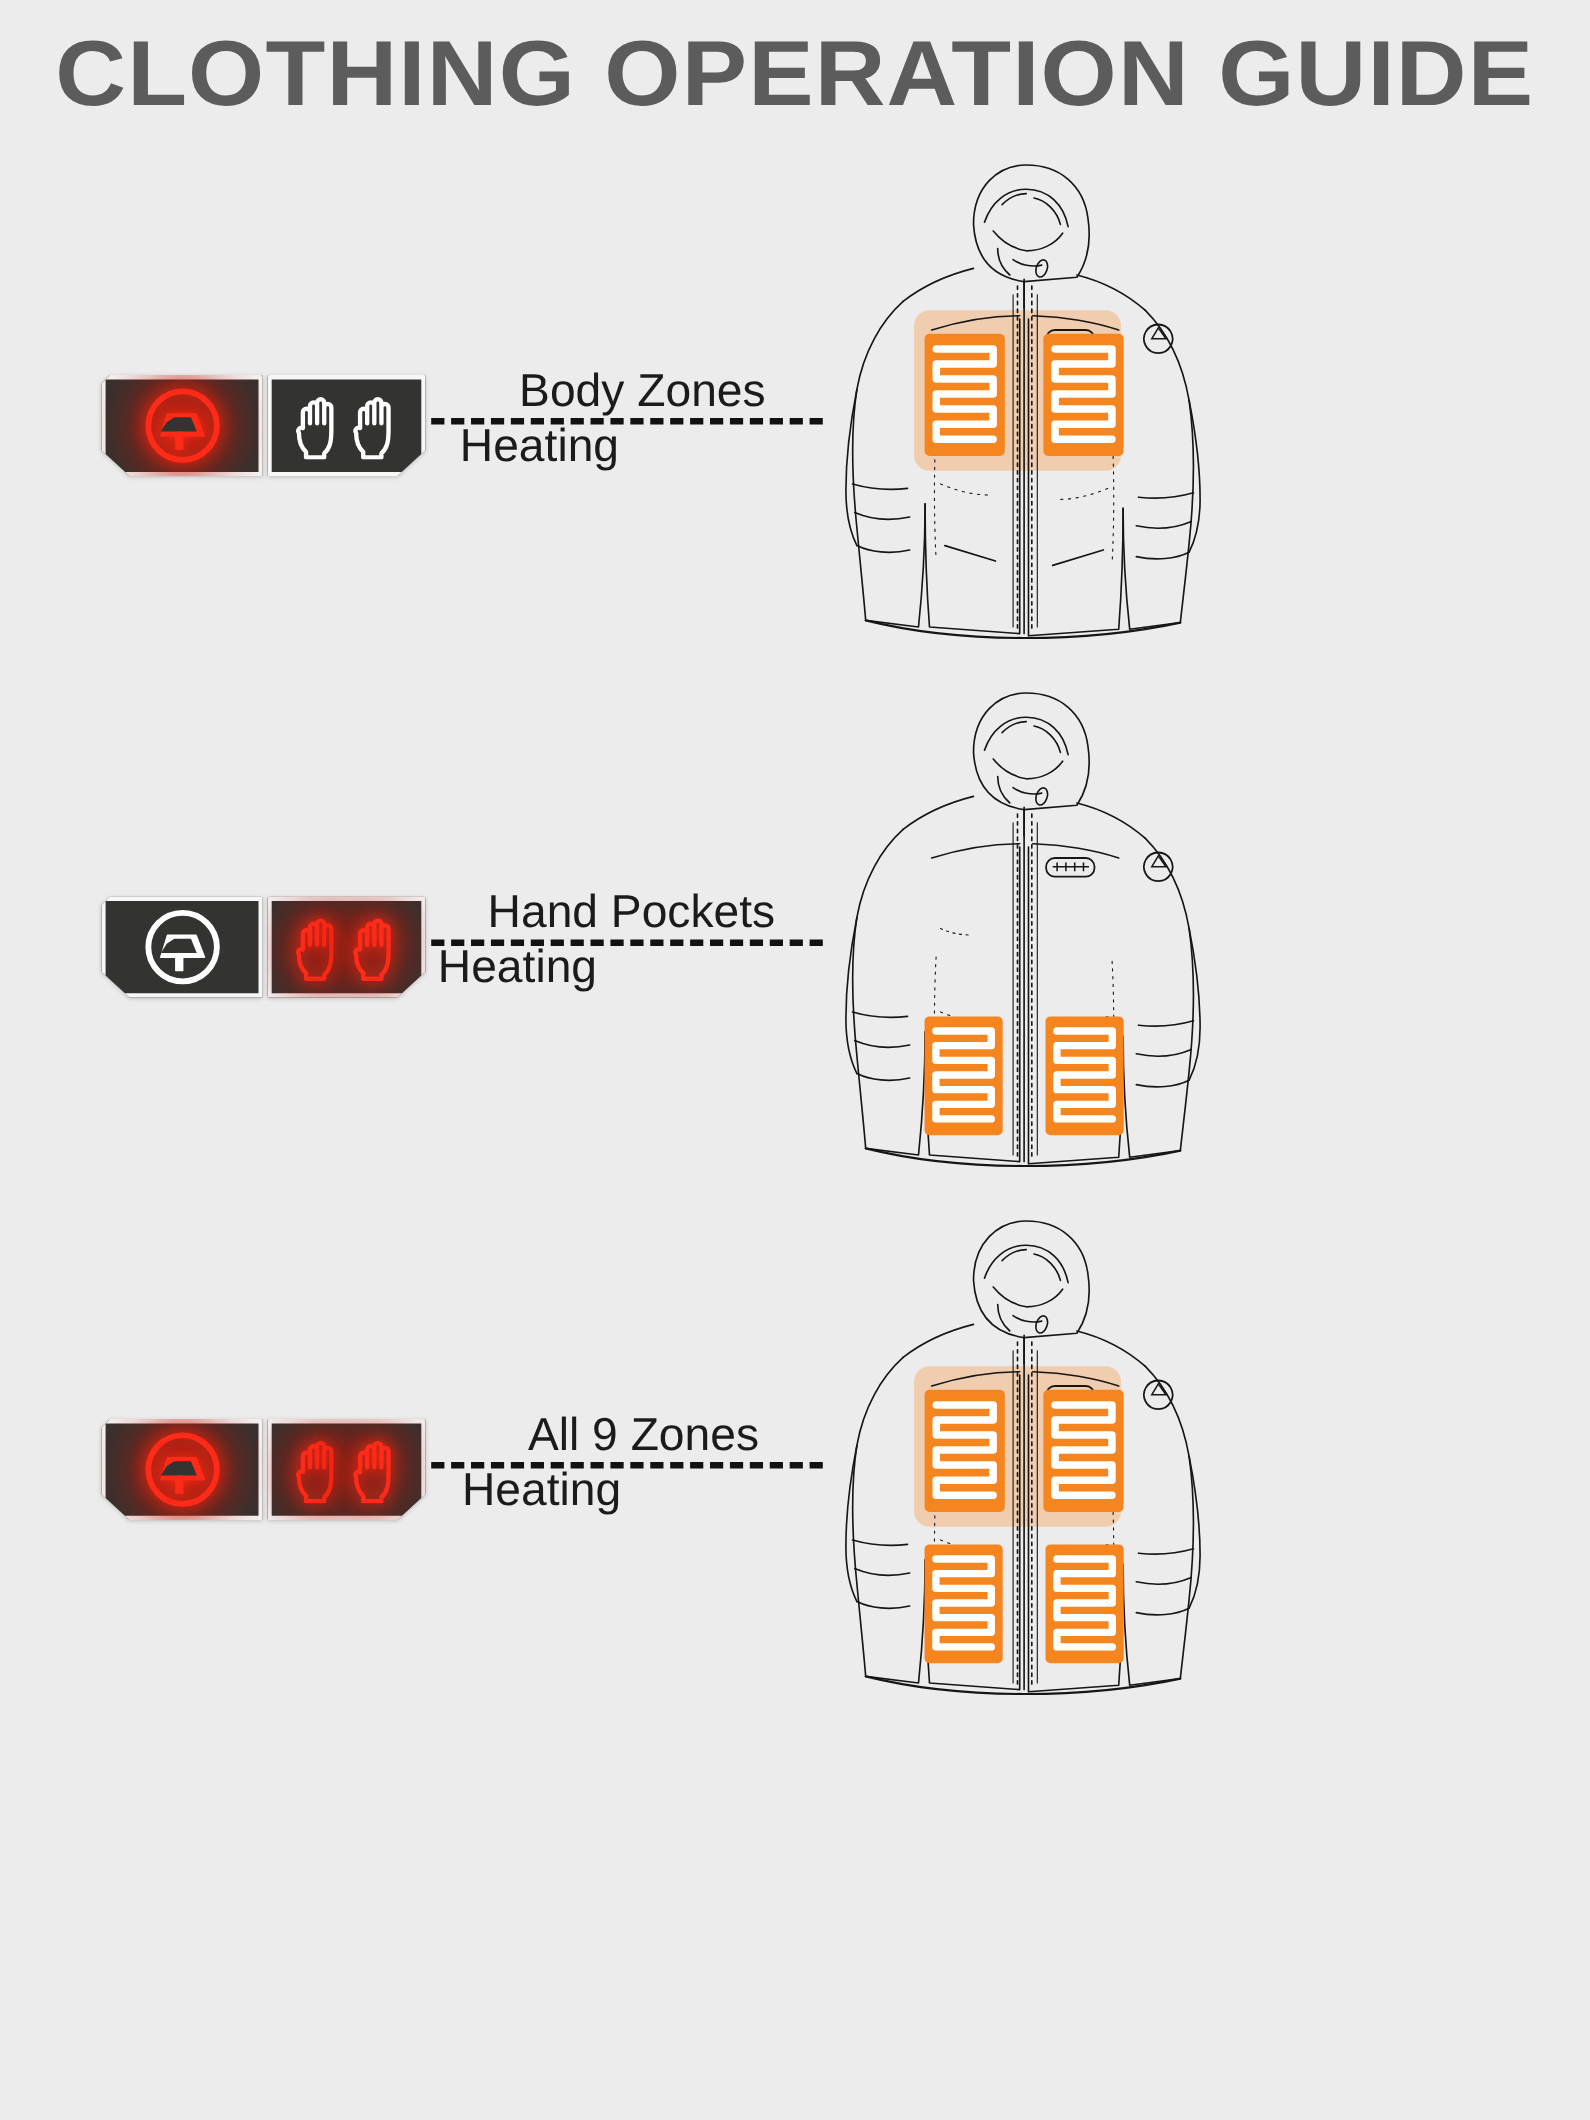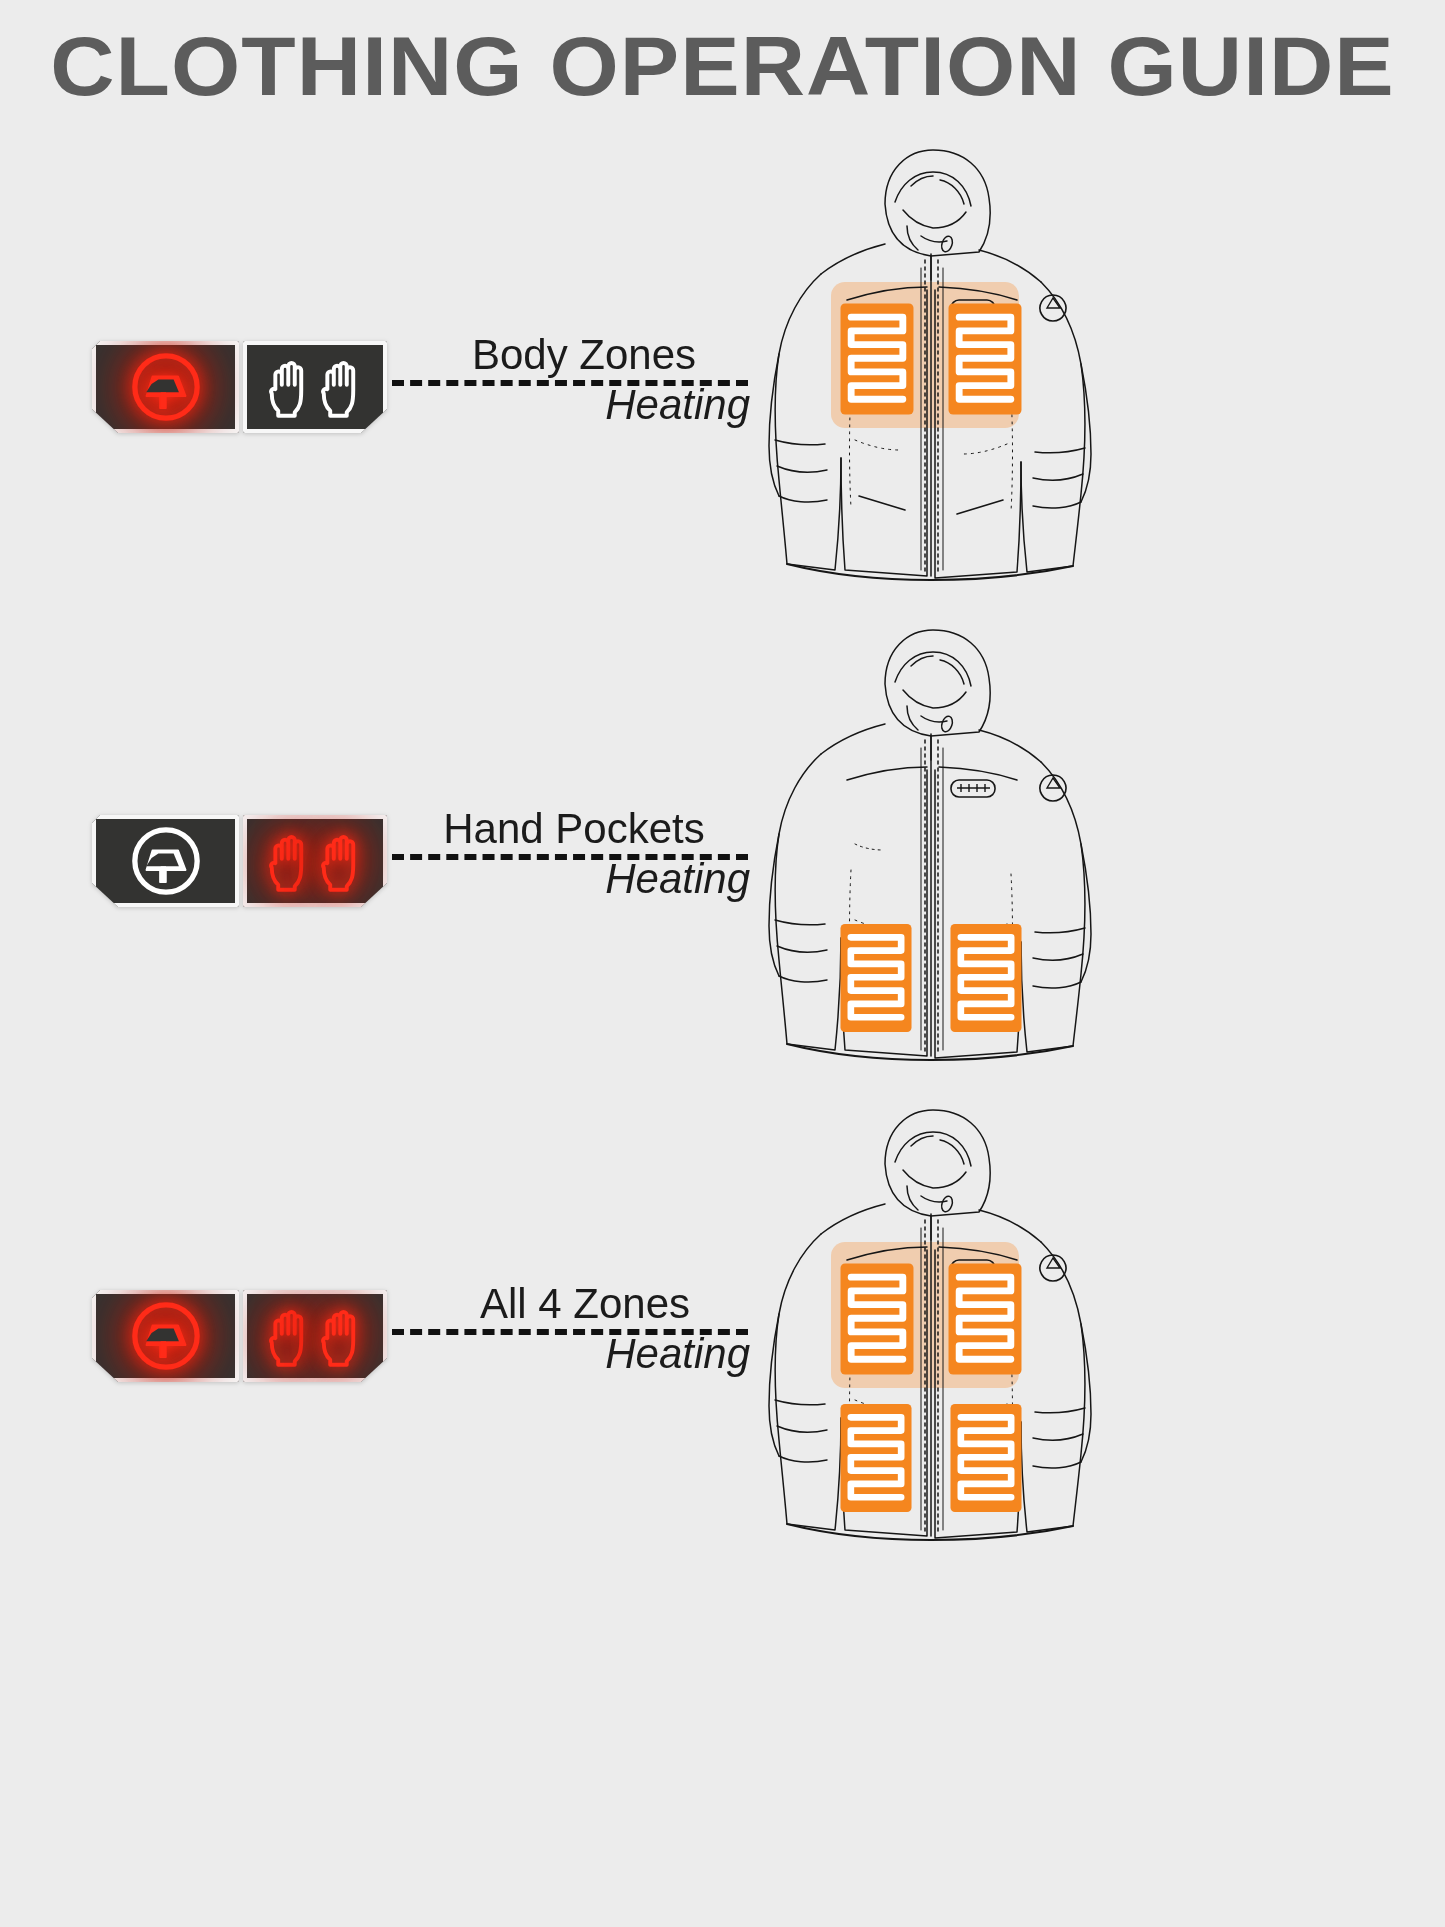--- a/index.html
+++ b/index.html
@@ -74,21 +74,21 @@
   
   .label{
     position:absolute;
     color:#1b1b1b;
     font-size:42px;
     line-height:50px;
     font-family:"Liberation Sans",sans-serif;
     white-space:nowrap;
   }
   .label .l1{display:block;text-align:center;}
-  .label .l2{display:block;text-align:right;font-style:italic;}
+  .label .l2{display:block;text-align:left;}
 
   
   .jacket{position:absolute;}
   .jwrap{position:relative;}
 </style>
 </head>
 <body>
 
 <div class="page">
 
@@ -312,21 +312,21 @@
           <svg class="handicon" width="46" height="62" viewBox="0 0 64 86" style="color:#ff2b18">
             <use href="#sym-hand"></use>
           </svg>
         </span>
       </div>
     </div>
 
     <div class="dash" style="left:392px;top:229px;width:356px;"></div>
 
     <div class="label" style="left:420px;top:179px;width:330px;">
-      <span class="l1">All 4 Zones</span>
+      <span class="l1">All 9 Zones</span>
       <span class="l2">Heating</span>
     </div>
 
     <div class="jacket" style="left:735px;top:0px;">
       <div class="jwrap">
         <svg width="380" height="470" viewBox="0 0 380 470">
           <g opacity="0.42">
             <rect x="96" y="142" width="188" height="146" rx="14" fill="#f5a25a"></rect>
           </g>
           <use href="#sym-jacket"></use>

